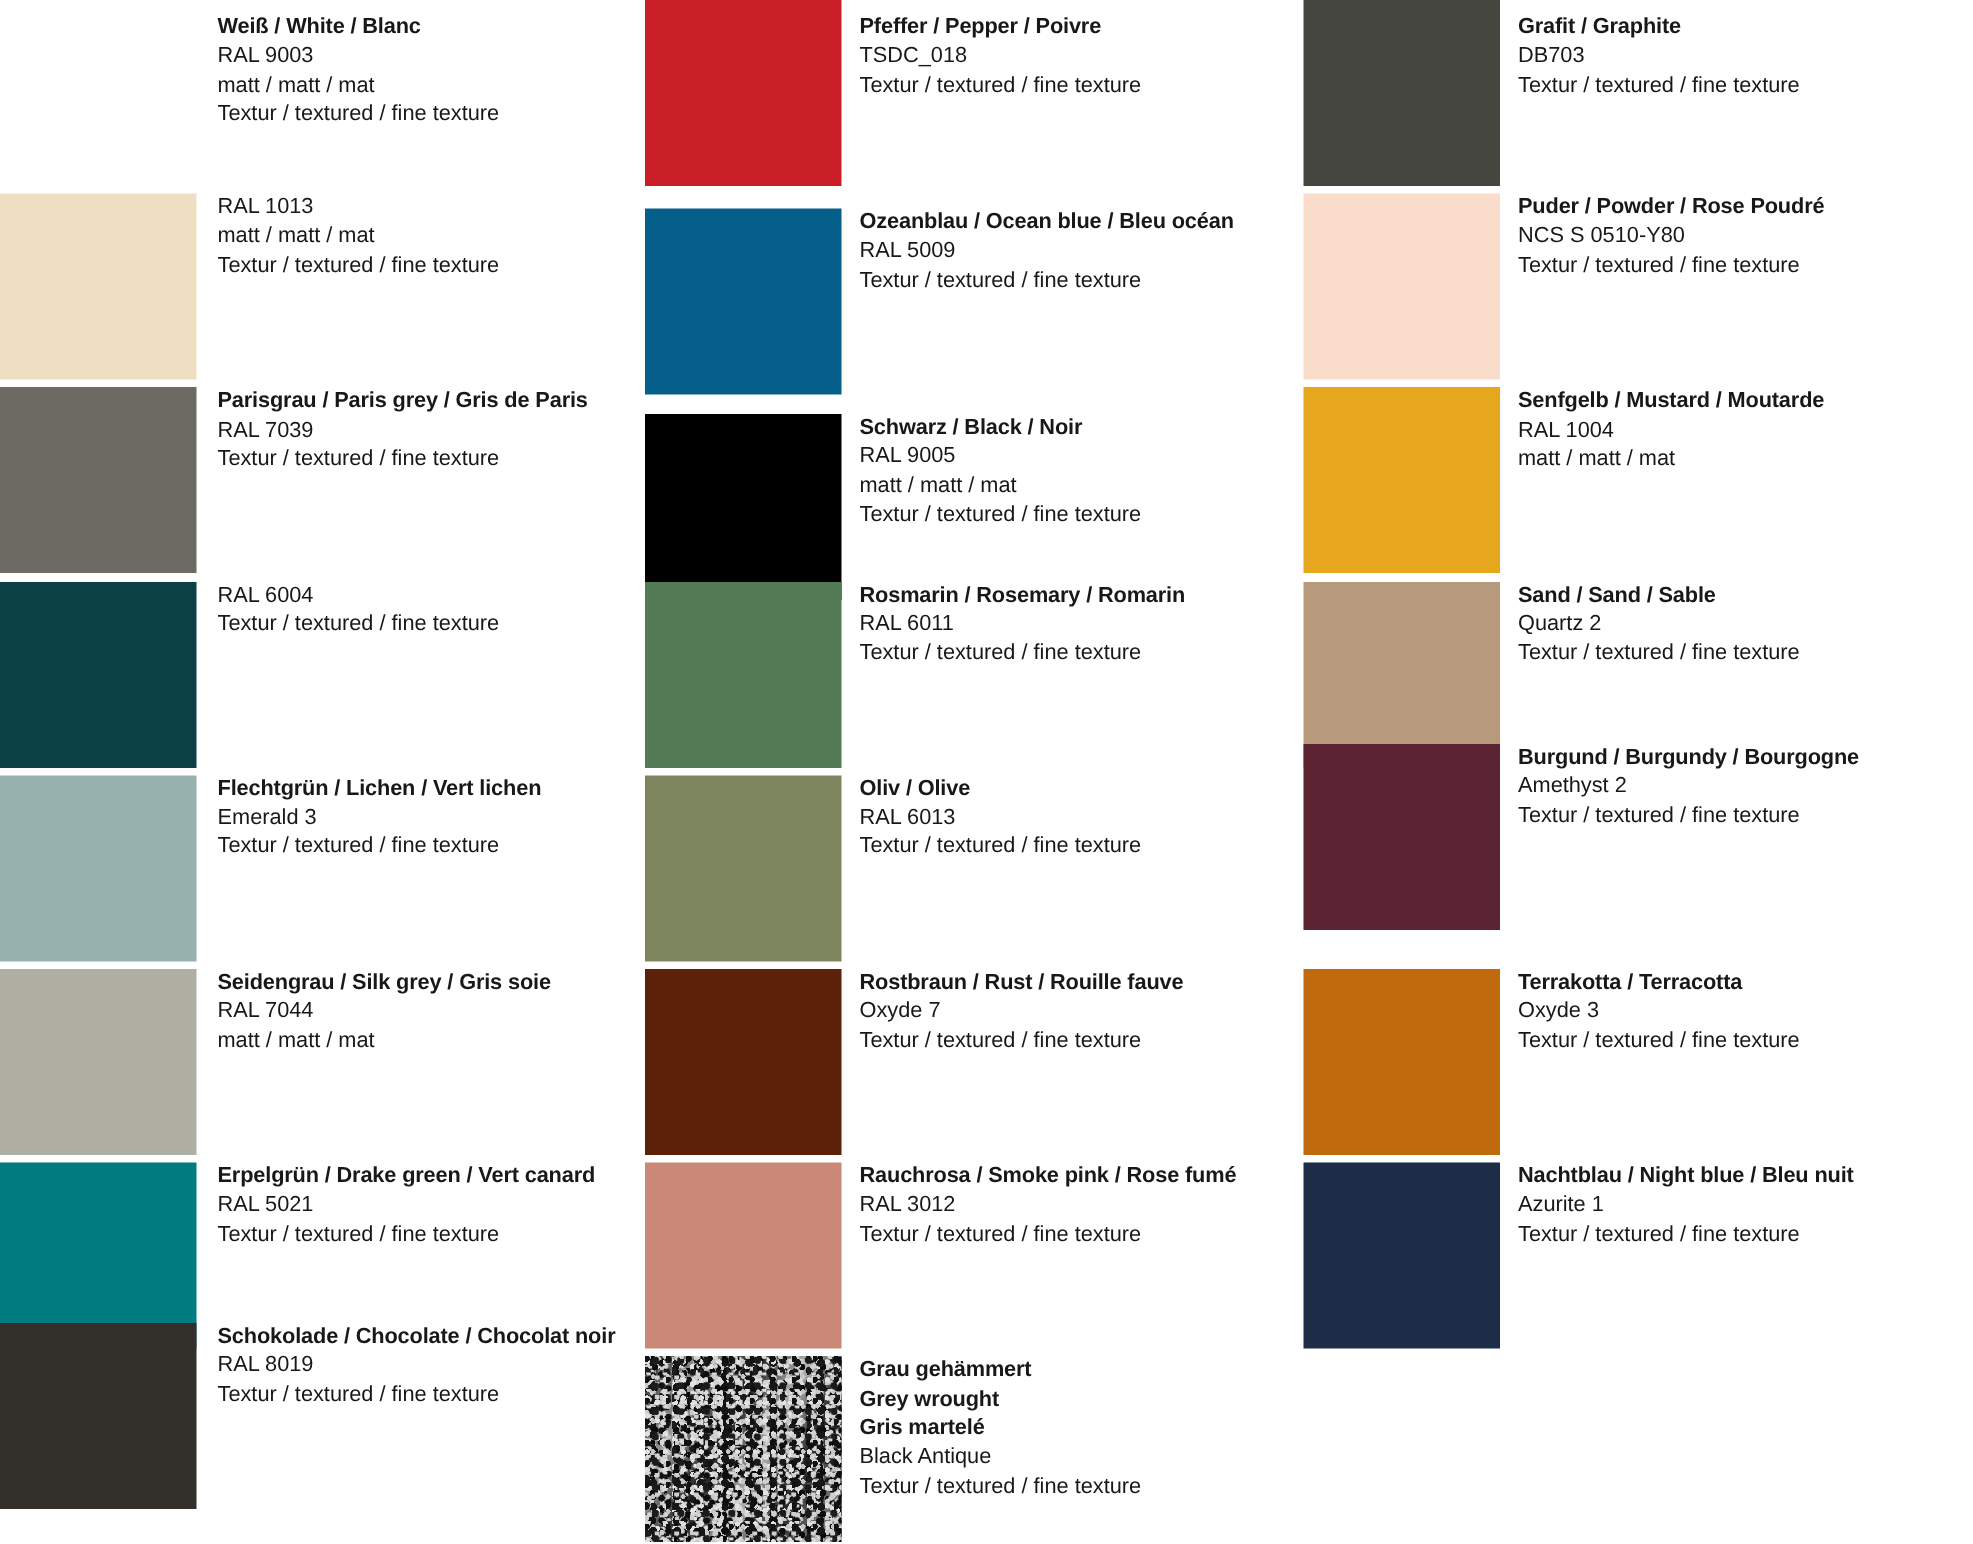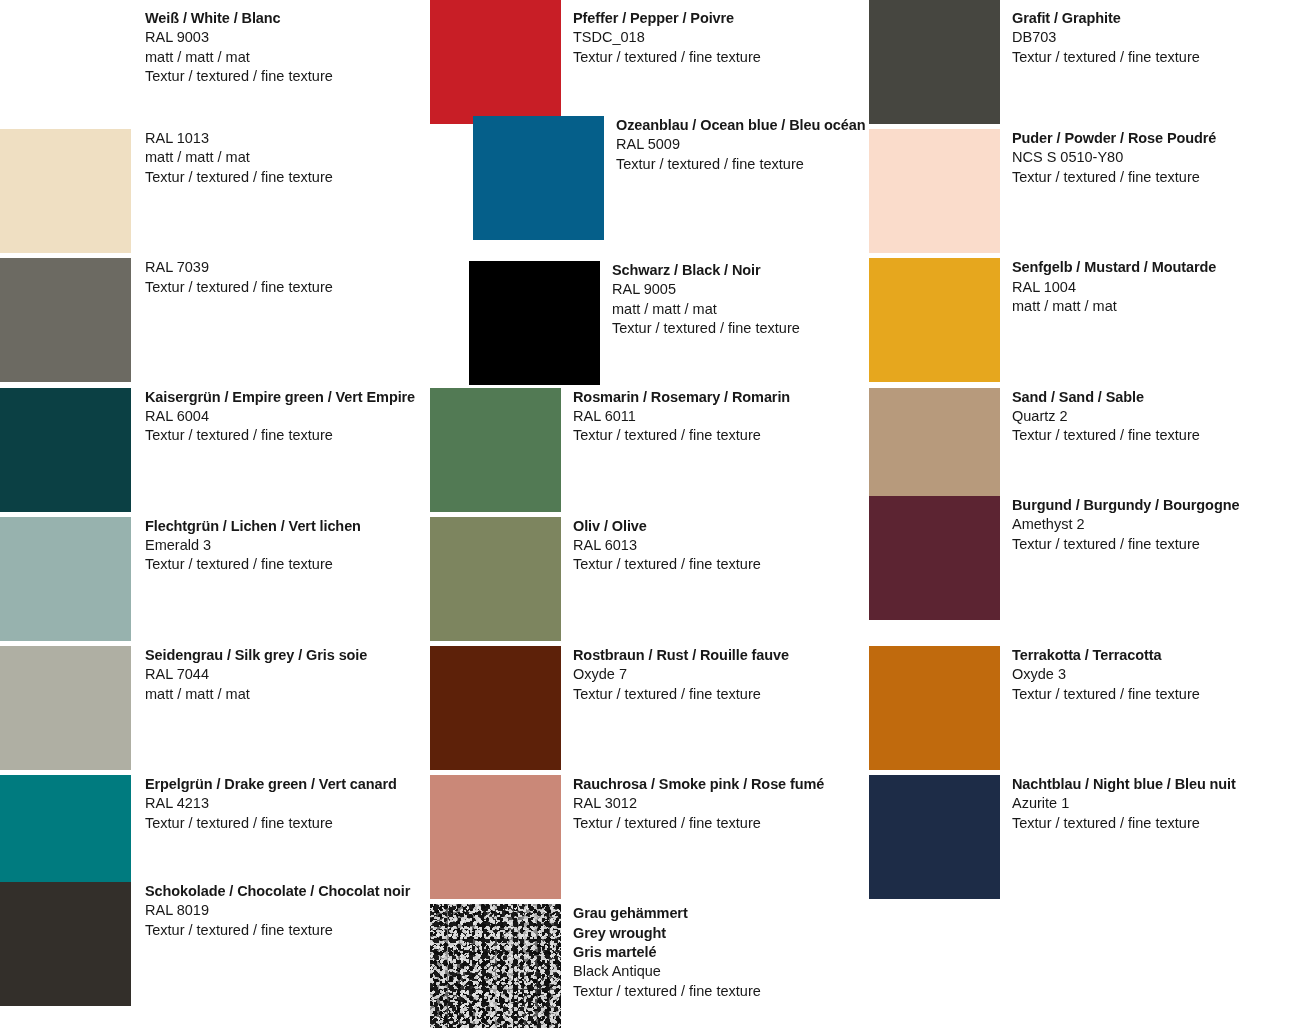--- a/index.html
+++ b/index.html
@@ -133,28 +133,28 @@
         <div class="swatch" style="background-color: rgb(239, 223, 194);"></div>
         <div class="info align-mid" style="padding-top: 0px;">
           <span class="line code">RAL 1013</span>
           <span class="line finish">matt / matt / mat</span>
           <span class="line texture">Textur / textured / fine texture</span>
         </div>
       </div>
       <div class="swatch-row" style="top: 258.4px;">
         <div class="swatch" style="background-color: rgb(108, 106, 98);"></div>
         <div class="info align-mid" style="padding-top: 0px;">
+          <span class="line name">Parisgrau / Paris grey / Gris de Paris</span>
           <span class="line code">RAL 7039</span>
           <span class="line texture">Textur / textured / fine texture</span>
         </div>
       </div>
       <div class="swatch-row" style="top: 387.6px;">
         <div class="swatch" style="background-color: rgb(11, 64, 68);"></div>
         <div class="info align-mid" style="padding-top: 0px;">
-          <span class="line name">Kaisergrün / Empire green / Vert Empire</span>
           <span class="line code">RAL 6004</span>
           <span class="line texture">Textur / textured / fine texture</span>
         </div>
       </div>
       <div class="swatch-row" style="top: 516.8px;">
         <div class="swatch" style="background-color: rgb(151, 178, 174);"></div>
         <div class="info align-mid" style="padding-top: 0px;">
           <span class="line name">Flechtgrün / Lichen / Vert lichen</span>
           <span class="line code">Emerald 3</span>
           <span class="line texture">Textur / textured / fine texture</span>
@@ -165,21 +165,21 @@
         <div class="info align-mid" style="padding-top: 0px;">
           <span class="line name">Seidengrau / Silk grey / Gris soie</span>
           <span class="line code">RAL 7044</span>
           <span class="line finish">matt / matt / mat</span>
         </div>
       </div>
       <div class="swatch-row" style="top: 775.2px;">
         <div class="swatch" style="background-color: rgb(0, 123, 127);"></div>
         <div class="info align-mid" style="padding-top: 0px;">
           <span class="line name">Erpelgrün / Drake green /  Vert canard</span>
-          <span class="line code">RAL 4213</span>
+          <span class="line code">RAL 5021</span>
           <span class="line texture">Textur / textured / fine texture</span>
         </div>
       </div>
       <div class="swatch-row" style="top: 882px;">
         <div class="swatch" style="background-color: rgb(51, 47, 42);"></div>
         <div class="info align-mid" style="padding-top: 0px;">
           <span class="line name">Schokolade / Chocolate / Chocolat noir</span>
           <span class="line code">RAL 8019</span>
           <span class="line texture">Textur / textured / fine texture</span>
         </div>
@@ -187,29 +187,29 @@
     </div>
   <div class="column col-2">
       <div class="swatch-row" style="top: 0px;">
         <div class="swatch" style="background-color: rgb(200, 30, 38);"></div>
         <div class="info align-top">
           <span class="line name">Pfeffer / Pepper / Poivre</span>
           <span class="line code">TSDC_018</span>
           <span class="line texture">Textur / textured / fine texture</span>
         </div>
       </div>
-      <div class="swatch-row" style="top: 116px; margin-left: 43px;">
+      <div class="swatch-row" style="top: 139px;">
         <div class="swatch" style="background-color: rgb(5, 95, 138);"></div>
         <div class="info align-mid" style="padding-top: 0px;">
           <span class="line name">Ozeanblau / Ocean blue / Bleu océan</span>
           <span class="line code">RAL 5009</span>
           <span class="line texture">Textur / textured / fine texture</span>
         </div>
       </div>
-      <div class="swatch-row" style="top: 261px; margin-left: 39px;">
+      <div class="swatch-row" style="top: 276px;">
         <div class="swatch" style="background-color: rgb(0, 0, 0);"></div>
         <div class="info align-mid" style="padding-top: 0px;">
           <span class="line name">Schwarz / Black / Noir</span>
           <span class="line code">RAL 9005</span>
           <span class="line finish">matt / matt / mat</span>
           <span class="line texture">Textur / textured / fine texture</span>
         </div>
       </div>
       <div class="swatch-row" style="top: 387.6px;">
         <div class="swatch" style="background-color: rgb(82, 122, 84);"></div>

